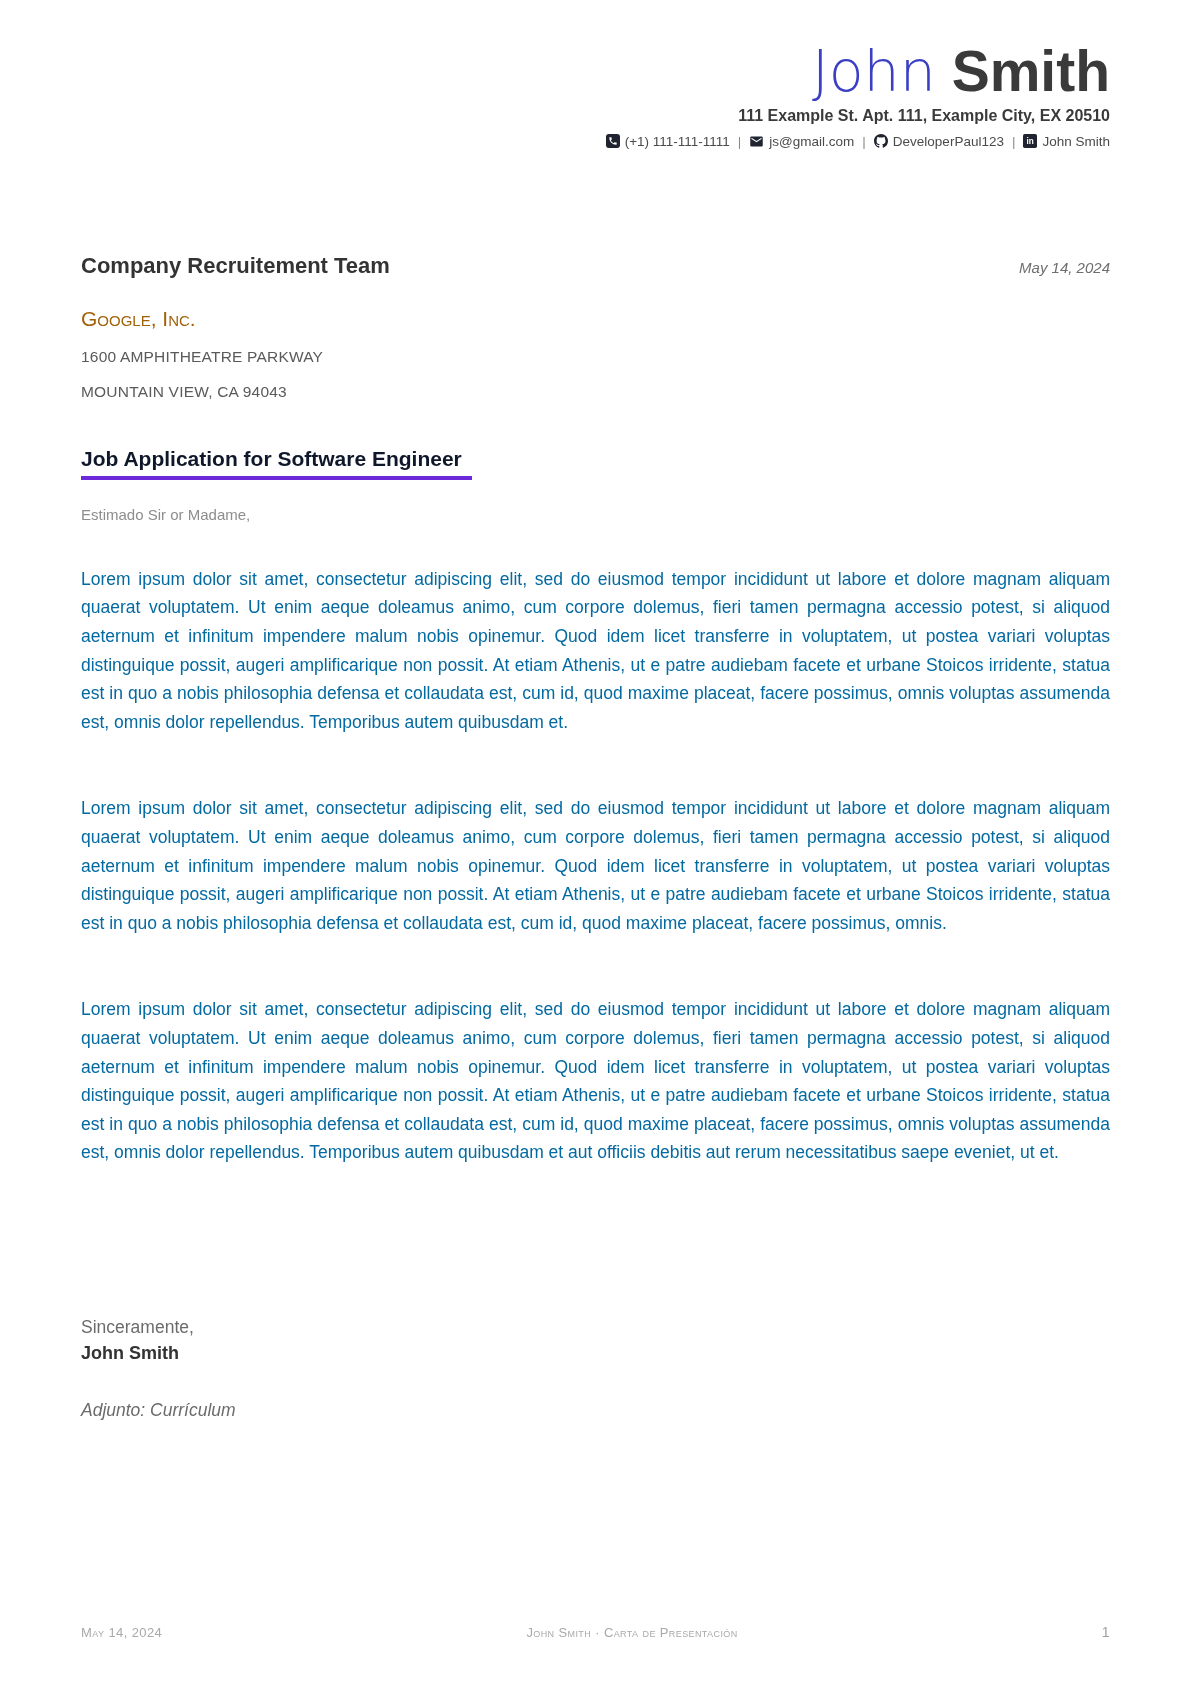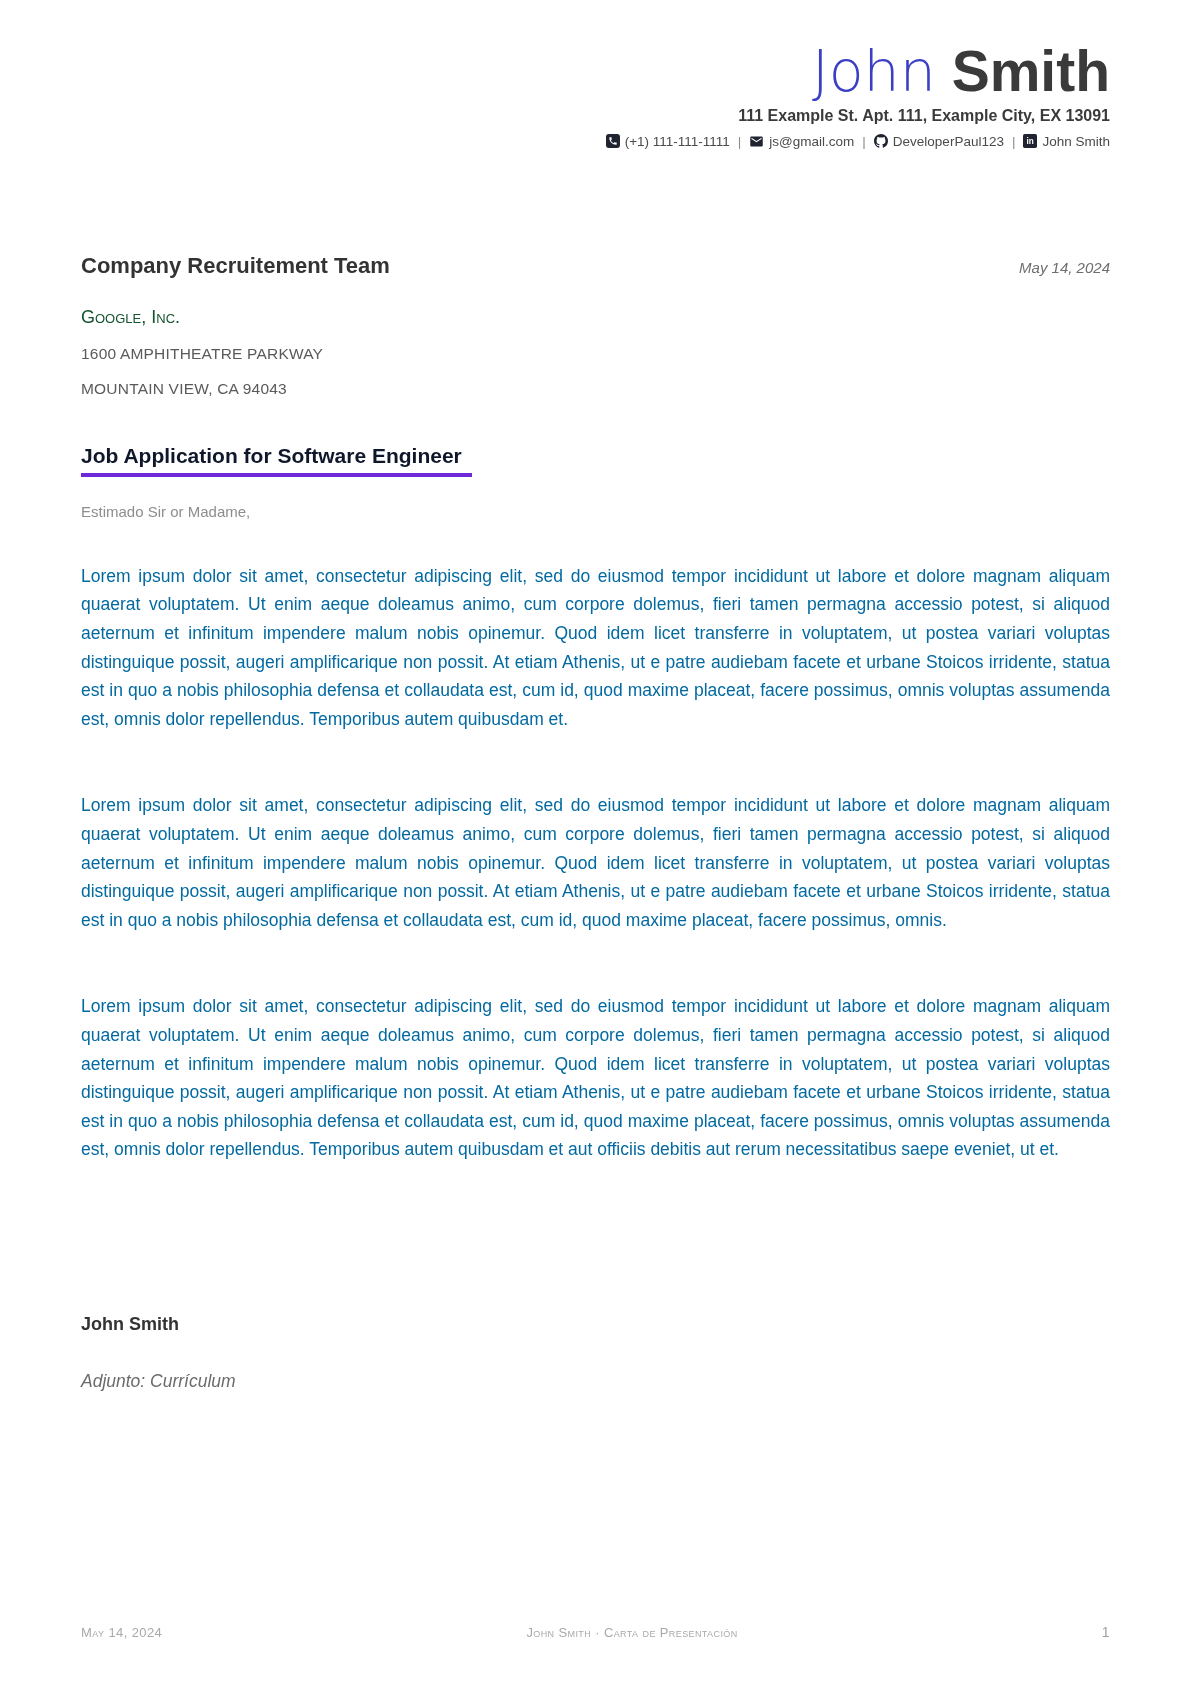--- a/index.html
+++ b/index.html
@@ -60,22 +60,22 @@
     margin-top: 104px;
     display: flex;
     justify-content: space-between;
     align-items: baseline;
   }
   .recipient-title { font-size: 22px; font-weight: 700; color: #333333; }
   .letter-date { font-size: 15px; font-style: italic; color: #6e6e6e; }
   .company {
     margin-top: 28px;
     font-variant: small-caps;
-    font-size: 18px;
-    color: #14532d;
+    font-size: 21px;
+    color: #a16207;
   }
   .addr-line {
     margin-top: 17px;
     font-size: 15.5px;
     color: #5a5a5a;
     letter-spacing: 0.2px;
   }
 
   
   .job-title {
@@ -130,21 +130,21 @@
 </head>
 <body>
 
 <div class="page">
 
   <div class="header">
     <div class="name">
       <span class="first">John</span>
       <span class="last">Smith</span>
     </div>
-    <div class="mailing">111 Example St. Apt. 111, Example City, EX 13091</div>
+    <div class="mailing">111 Example St. Apt. 111, Example City, EX 20510</div>
     <div class="contact">
       <span class="item">
         <span class="icon">
           <svg width="14" height="14" viewBox="0 0 24 24">
             <rect x="0" y="0" width="24" height="24" rx="5" fill="#1f2430"></rect>
             <path fill="#ffffff" transform="translate(3.6,3.6) scale(0.7)" d="M6.62 10.79c1.44 2.83 3.76 5.14 6.59 6.59l2.2-2.2c.27-.27.67-.36 1.02-.24 1.12.37 2.33.57 3.57.57.55 0 1 .45 1 1V20c0 .55-.45 1-1 1-9.39 0-17-7.61-17-17 0-.55.45-1 1-1h3.5c.55 0 1 .45 1 1 0 1.25.2 2.45.57 3.57.11.35.03.74-.25 1.02l-2.2 2.2z"></path>
           </svg>
         </span>
         <span>(+1) 111-111-1111</span>
       </span>
@@ -192,20 +192,21 @@
   </div>
   <div class="greeting">Estimado Sir or Madame,</div>
 
   <div class="letter-body">
     <p>Lorem ipsum dolor sit amet, consectetur adipiscing elit, sed do eiusmod tempor incididunt ut labore et dolore magnam aliquam quaerat voluptatem. Ut enim aeque doleamus animo, cum corpore dolemus, fieri tamen permagna accessio potest, si aliquod aeternum et infinitum impendere malum nobis opinemur. Quod idem licet transferre in voluptatem, ut postea variari voluptas distinguique possit, augeri amplificarique non possit. At etiam Athenis, ut e patre audiebam facete et urbane Stoicos irridente, statua est in quo a nobis philosophia defensa et collaudata est, cum id, quod maxime placeat, facere possimus, omnis voluptas assumenda est, omnis dolor repellendus. Temporibus autem quibusdam et.</p>
     <p>Lorem ipsum dolor sit amet, consectetur adipiscing elit, sed do eiusmod tempor incididunt ut labore et dolore magnam aliquam quaerat voluptatem. Ut enim aeque doleamus animo, cum corpore dolemus, fieri tamen permagna accessio potest, si aliquod aeternum et infinitum impendere malum nobis opinemur. Quod idem licet transferre in voluptatem, ut postea variari voluptas distinguique possit, augeri amplificarique non possit. At etiam Athenis, ut e patre audiebam facete et urbane Stoicos irridente, statua est in quo a nobis philosophia defensa et collaudata est, cum id, quod maxime placeat, facere possimus, omnis.</p>
     <p>Lorem ipsum dolor sit amet, consectetur adipiscing elit, sed do eiusmod tempor incididunt ut labore et dolore magnam aliquam quaerat voluptatem. Ut enim aeque doleamus animo, cum corpore dolemus, fieri tamen permagna accessio potest, si aliquod aeternum et infinitum impendere malum nobis opinemur. Quod idem licet transferre in voluptatem, ut postea variari voluptas distinguique possit, augeri amplificarique non possit. At etiam Athenis, ut e patre audiebam facete et urbane Stoicos irridente, statua est in quo a nobis philosophia defensa et collaudata est, cum id, quod maxime placeat, facere possimus, omnis voluptas assumenda est, omnis dolor repellendus. Temporibus autem quibusdam et aut officiis debitis aut rerum necessitatibus saepe eveniet, ut et.</p>
   </div>
 
   <div class="closing">
+    <div class="closing-word">Sinceramente,</div>
     <div class="signature">John Smith</div>
   </div>
   <div class="enclosure">Adjunto: Currículum</div>
 
   <div class="footer">
     <span>May 14, 2024</span>
     <span>John Smith · Carta de Presentación</span>
     <span class="page-num">1</span>
   </div>
 

